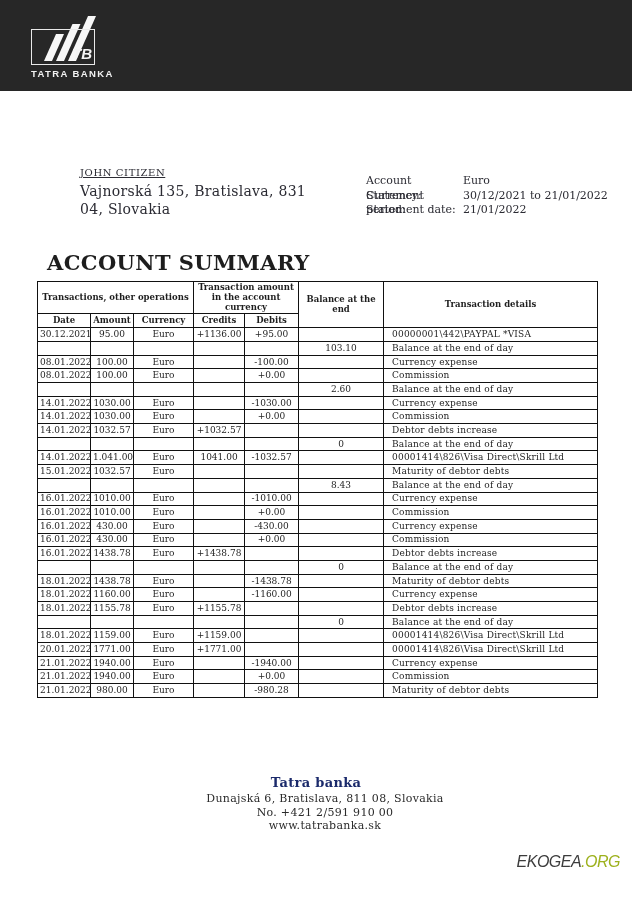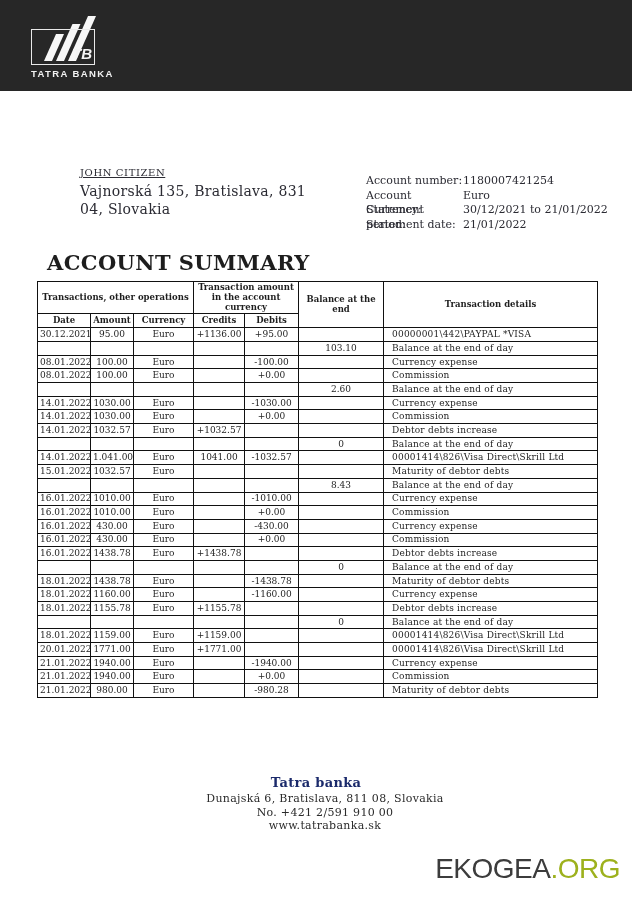--- a/index.html
+++ b/index.html
@@ -155,23 +155,24 @@
     line-height: 13.5px;
     letter-spacing: 0.3px;
     margin-left: 18px;
   }
 
   
   .branding {
     position: absolute;
     right: 12px; top: 853px;
     font-family: "Liberation Sans", sans-serif;
-    font-size: 28px;
+    font-size: 16px;
     letter-spacing: -0.5px;
     white-space: nowrap;
+    font-style: italic;
   }
   .branding .b-name { color: #3c3c3c; }
   .branding .b-suffix { color: #9db11d; }
 </style>
 </head>
 <body>
 
 <div class="page">
 
   <div class="top-bar">
@@ -185,24 +186,20 @@
     <div class="logo-caption">TATRA BANKA</div>
   </div>
 
   <div class="holder">
     <div class="holder-name">JOHN CITIZEN</div>
     <div class="holder-addr">Vajnorská 135, Bratislava, 831</div>
     <div class="holder-addr">04, Slovakia</div>
   </div>
 
   <div class="acct-info">
-    <div class="acct-row">
-      <span class="acct-label">Account number:</span>
-      <span class="acct-value">1180007421254</span>
-    </div>
     <div class="acct-row">
       <span class="acct-label">Account Currency:</span>
       <span class="acct-value">Euro</span>
     </div>
     <div class="acct-row">
       <span class="acct-label">Statement period:</span>
       <span class="acct-value">30/12/2021 to 21/01/2022</span>
     </div>
     <div class="acct-row">
       <span class="acct-label">Statement date:</span>

